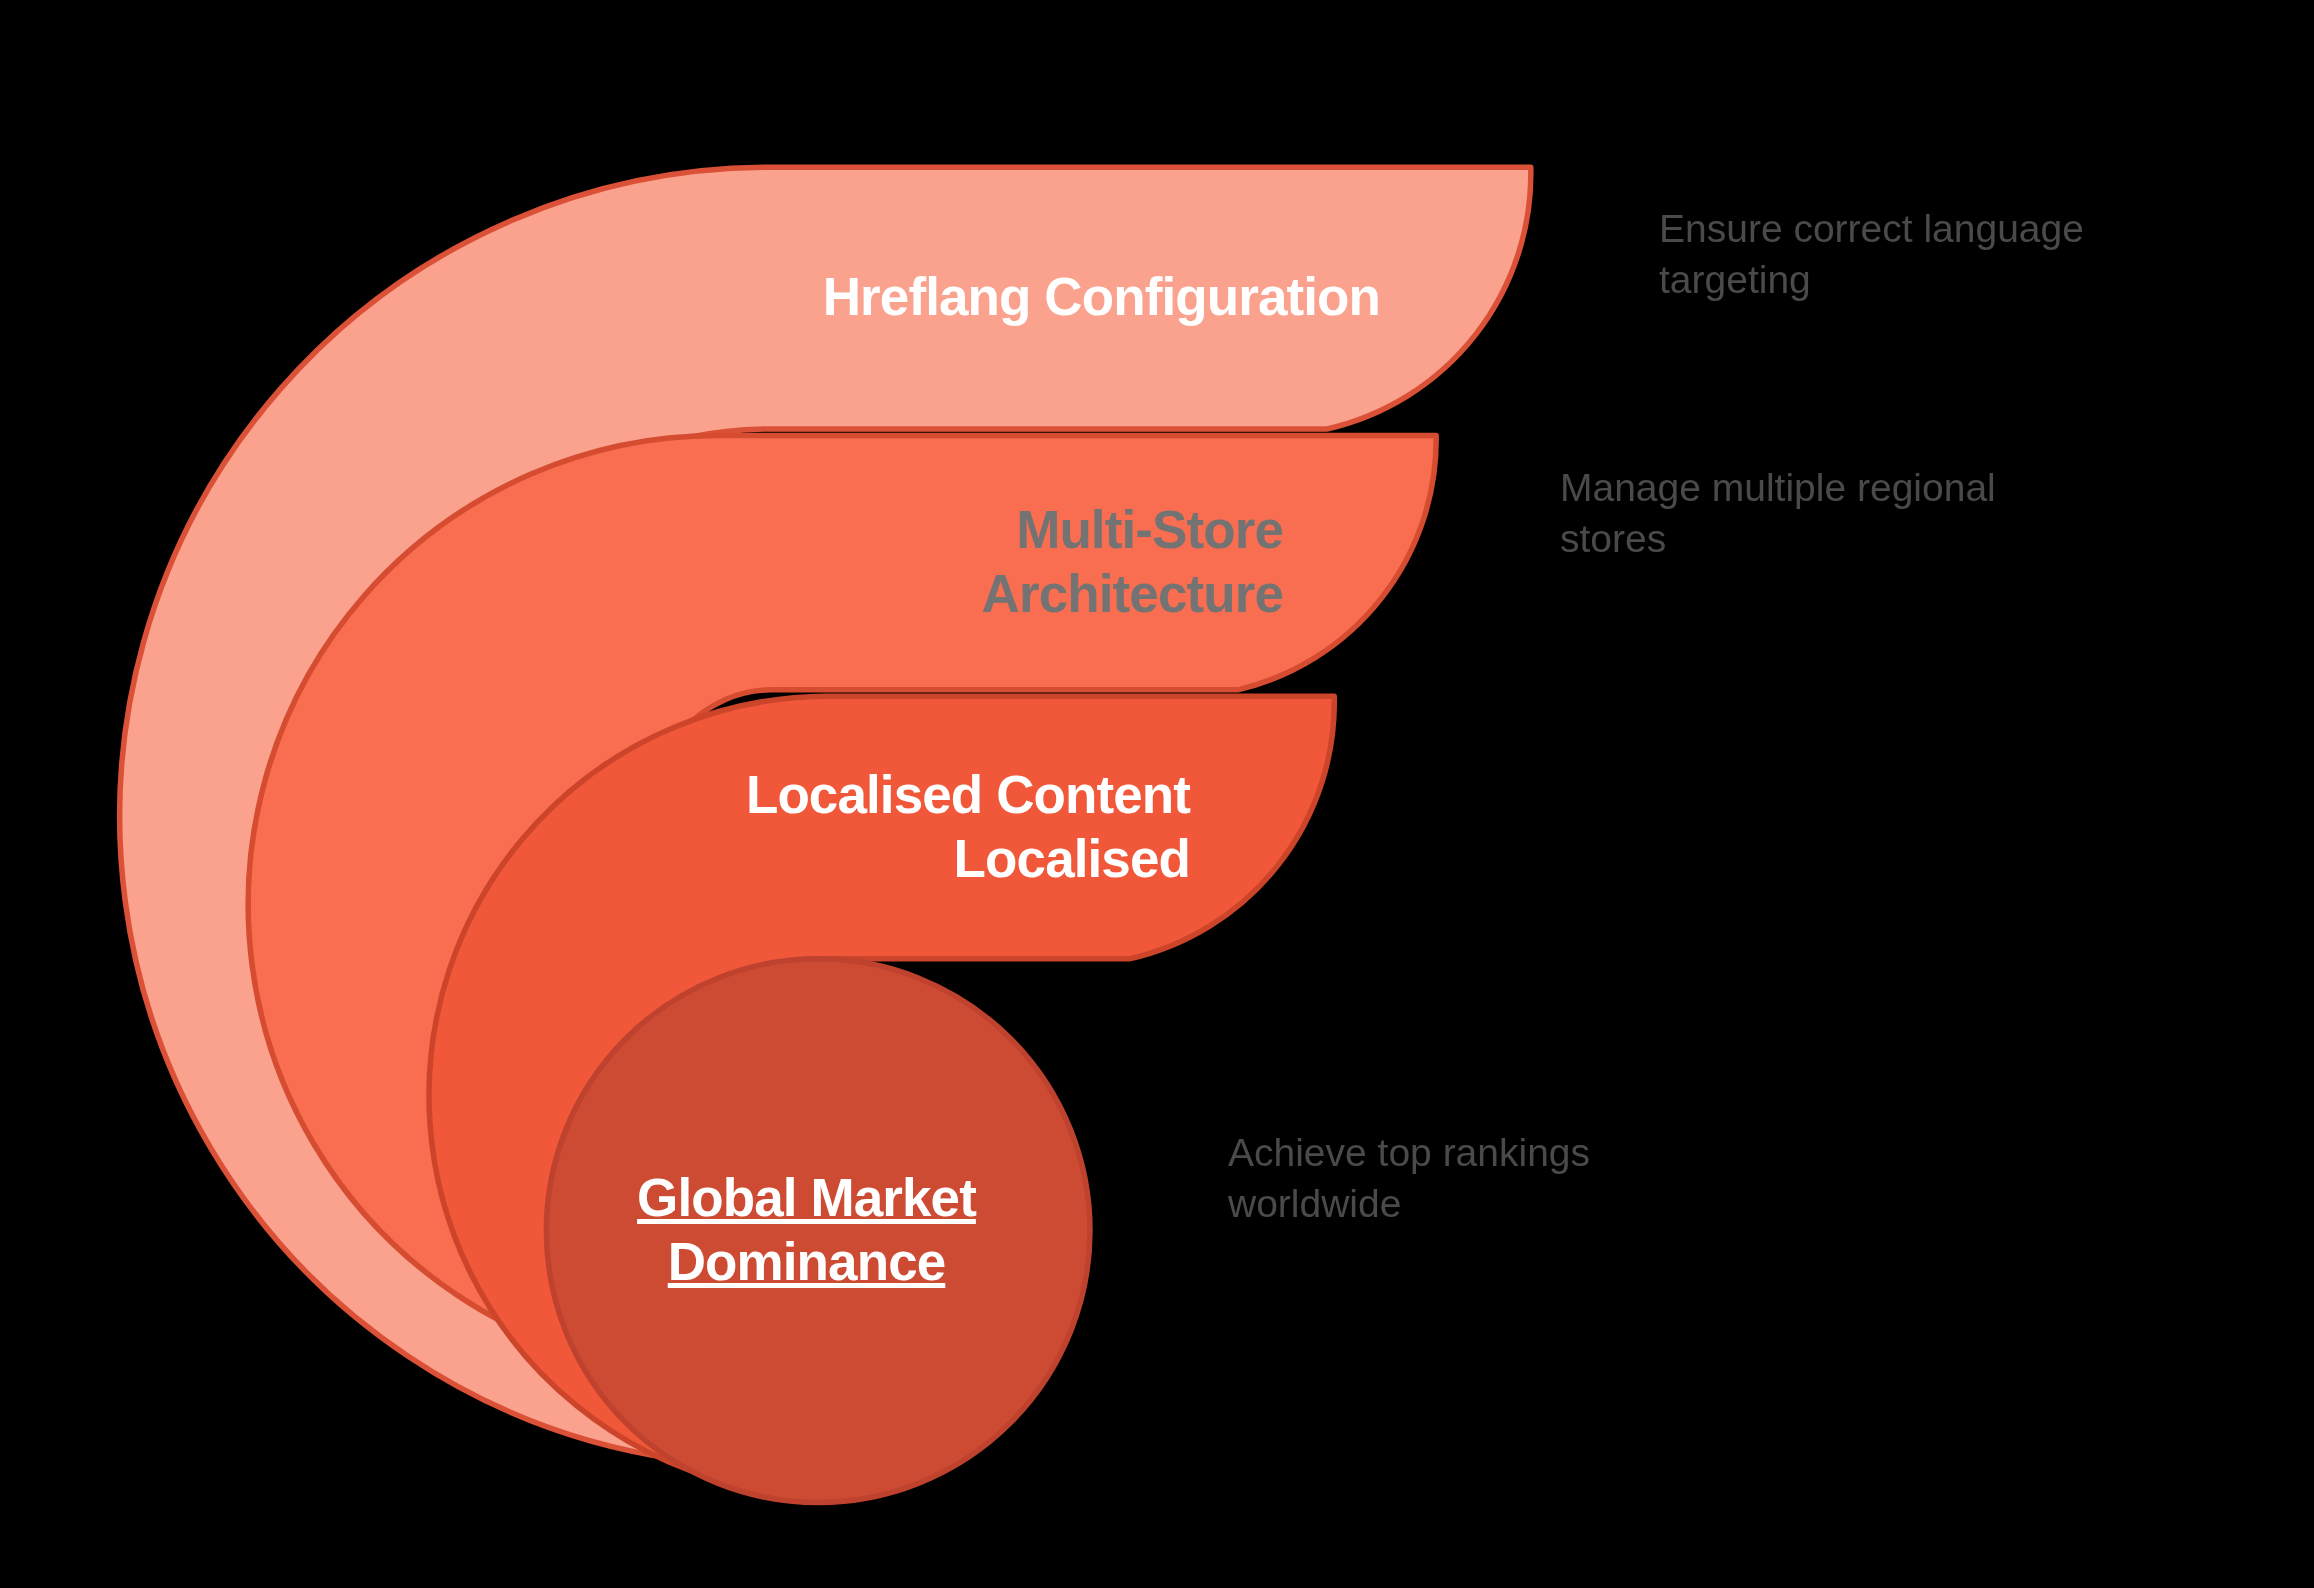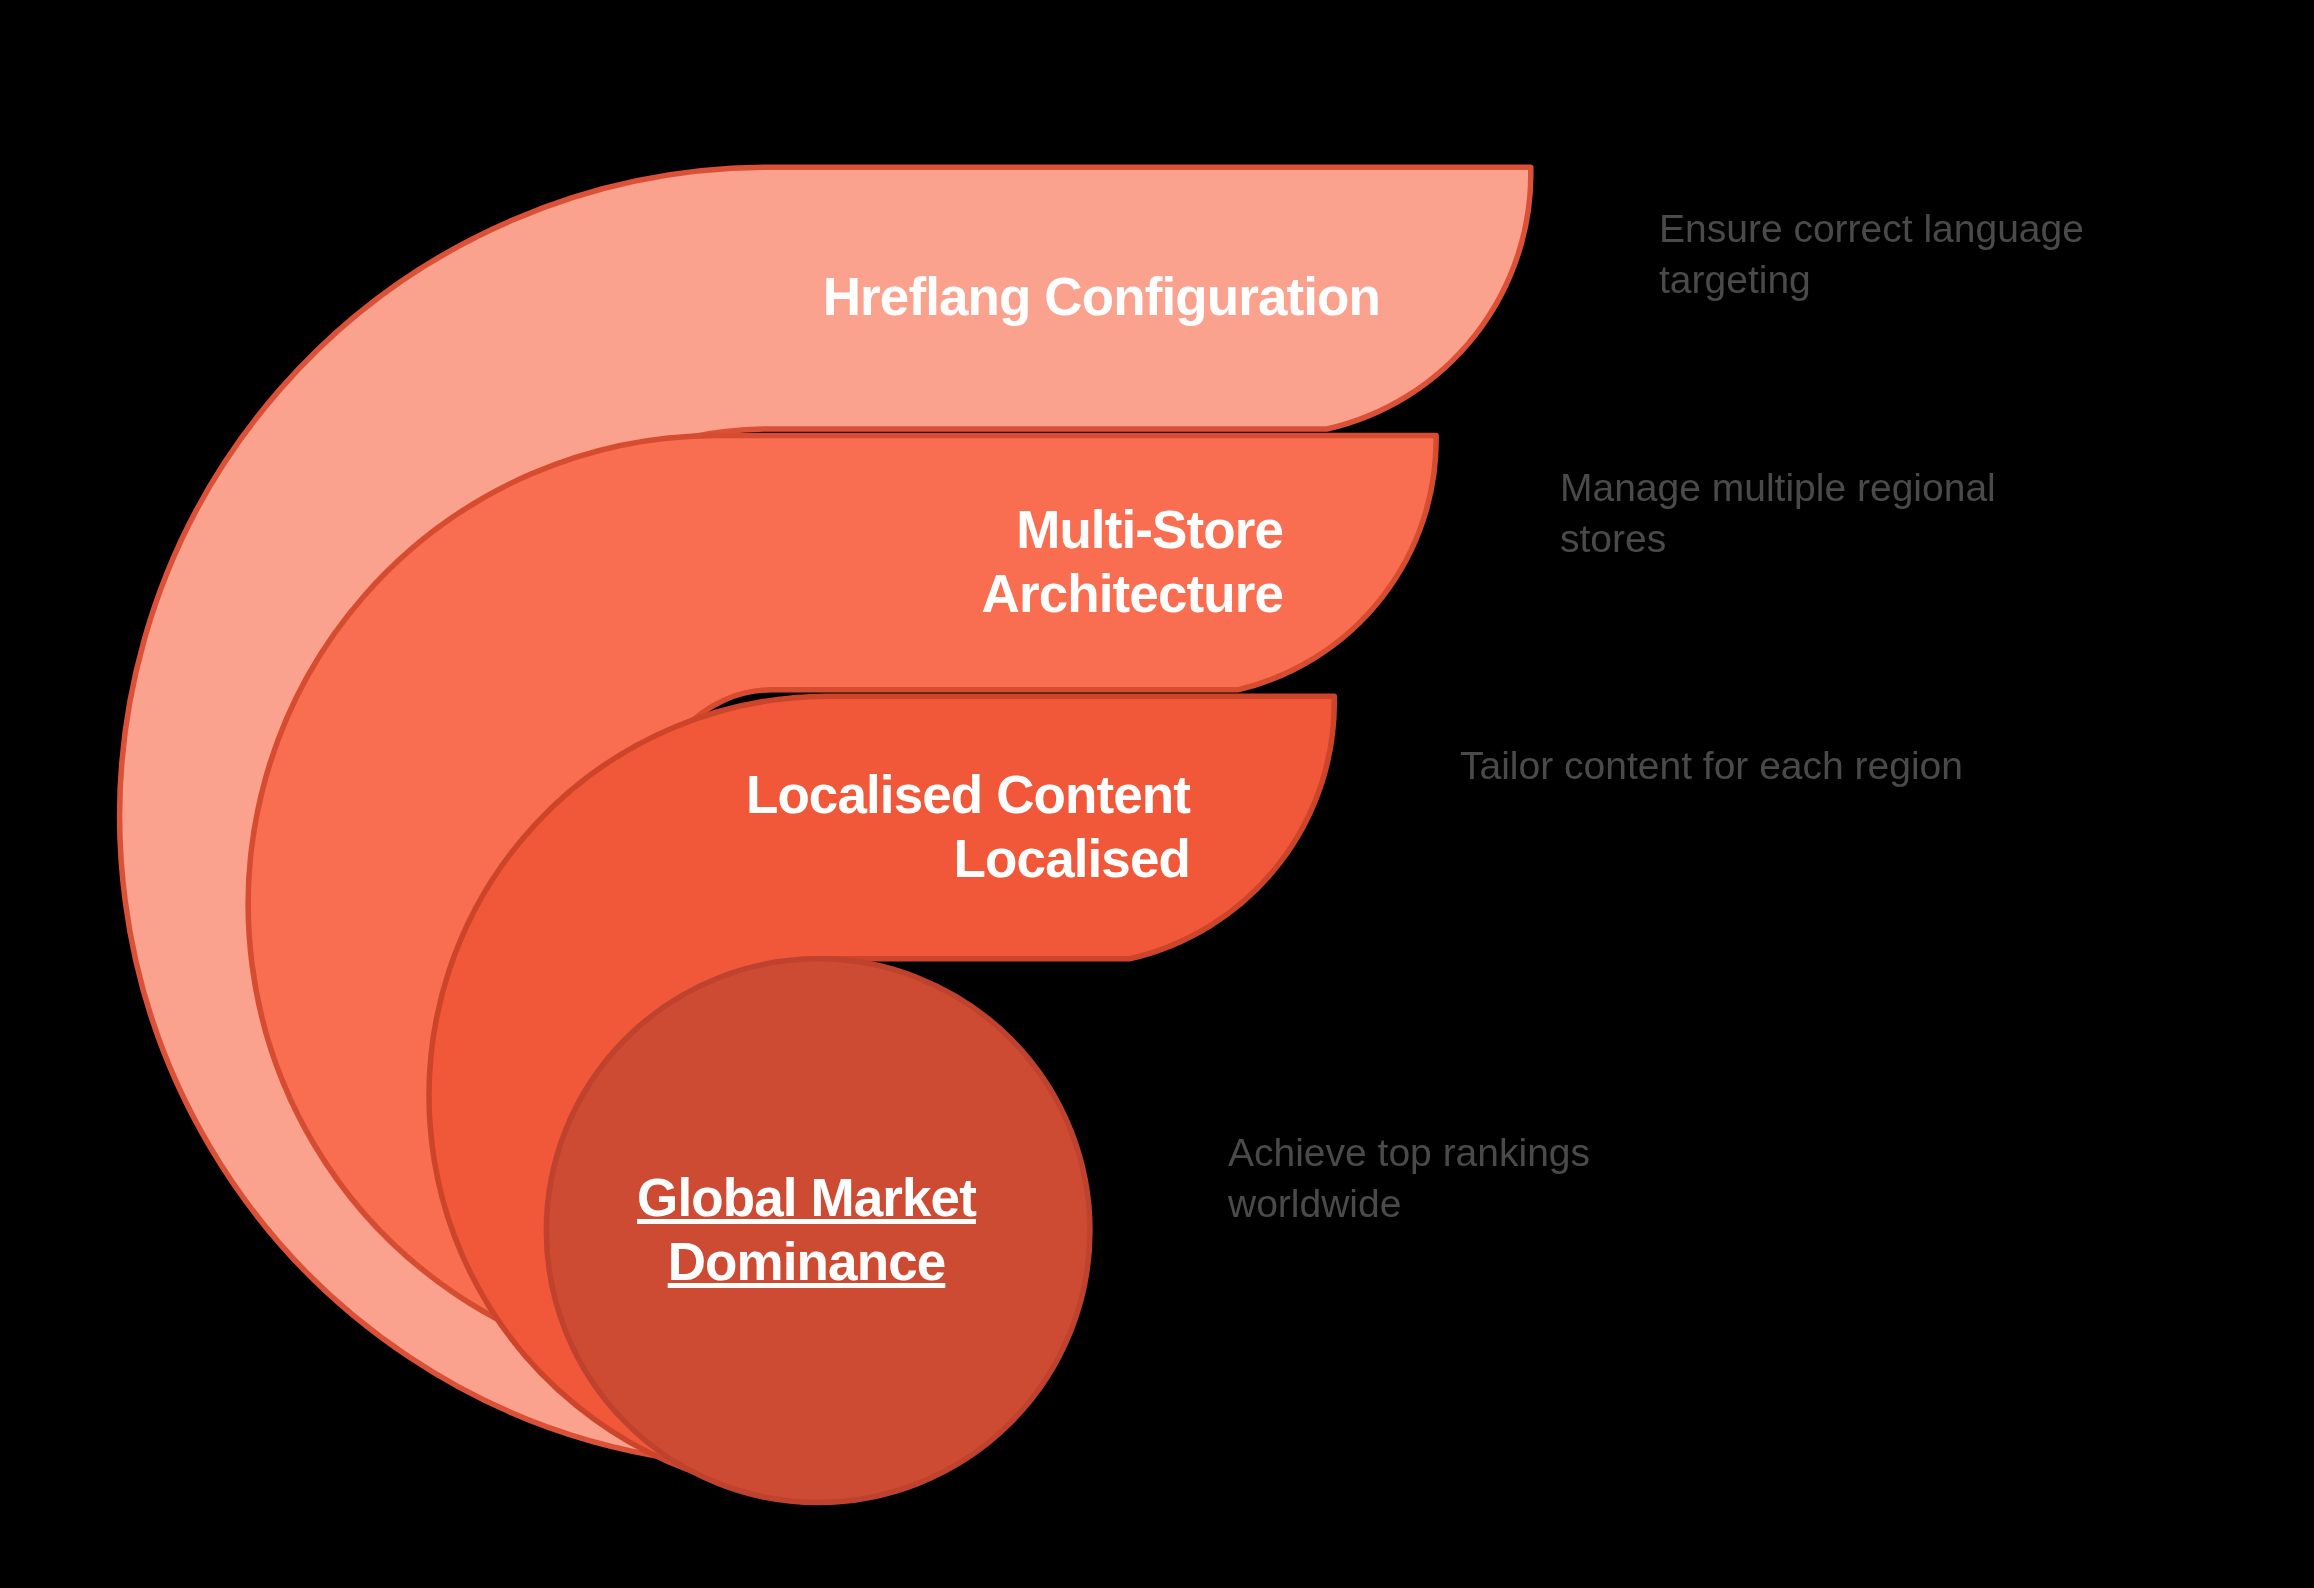--- a/index.html
+++ b/index.html
@@ -76,21 +76,21 @@
              A 149 149 0 1 0 921 1341 L 961 1624
              A 435 435 0 1 1 900 758 Z" fill="#F05839" stroke="#CC452B"></path>
 
     <circle stroke-width="6" cx="891" cy="1340" r="296" fill="#CD4B33" stroke="#BF422E"></circle>
   </svg>
 
   <div class="band-label" id="label-1" style="color: rgb(255, 255, 255);">
     <div>Hreflang Configuration</div>
   </div>
 
-  <div class="band-label" id="label-2" style="color: #ffffff;">
+  <div class="band-label" id="label-2" style="color: #737373;">
     <div>Multi-Store</div>
     <div>Architecture</div>
   </div>
 
   <div class="band-label" id="label-3" style="color: rgb(255, 255, 255);">
     <div>Localised Content</div>
     <div>Localised</div>
   </div>
 
   <div class="band-label center" id="label-4" style="color: rgb(255, 255, 255); text-decoration: underline;">
@@ -101,23 +101,20 @@
   <div class="annotation" id="ann-1" style="color: rgb(74, 74, 74);">
     <div>Ensure correct language</div>
     <div>targeting</div>
   </div>
 
   <div class="annotation" id="ann-2" style="color: rgb(74, 74, 74);">
     <div>Manage multiple regional</div>
     <div>stores</div>
   </div>
 
-  <div class="annotation" id="ann-3" style="color: rgb(74, 74, 74);">
-    <div>Tailor content for each region</div>
-  </div>
 
   <div class="annotation" id="ann-4" style="color: rgb(74, 74, 74);">
     <div>Achieve top rankings</div>
     <div>worldwide</div>
   </div>
 
 </div>
 
 
 </body></html>

